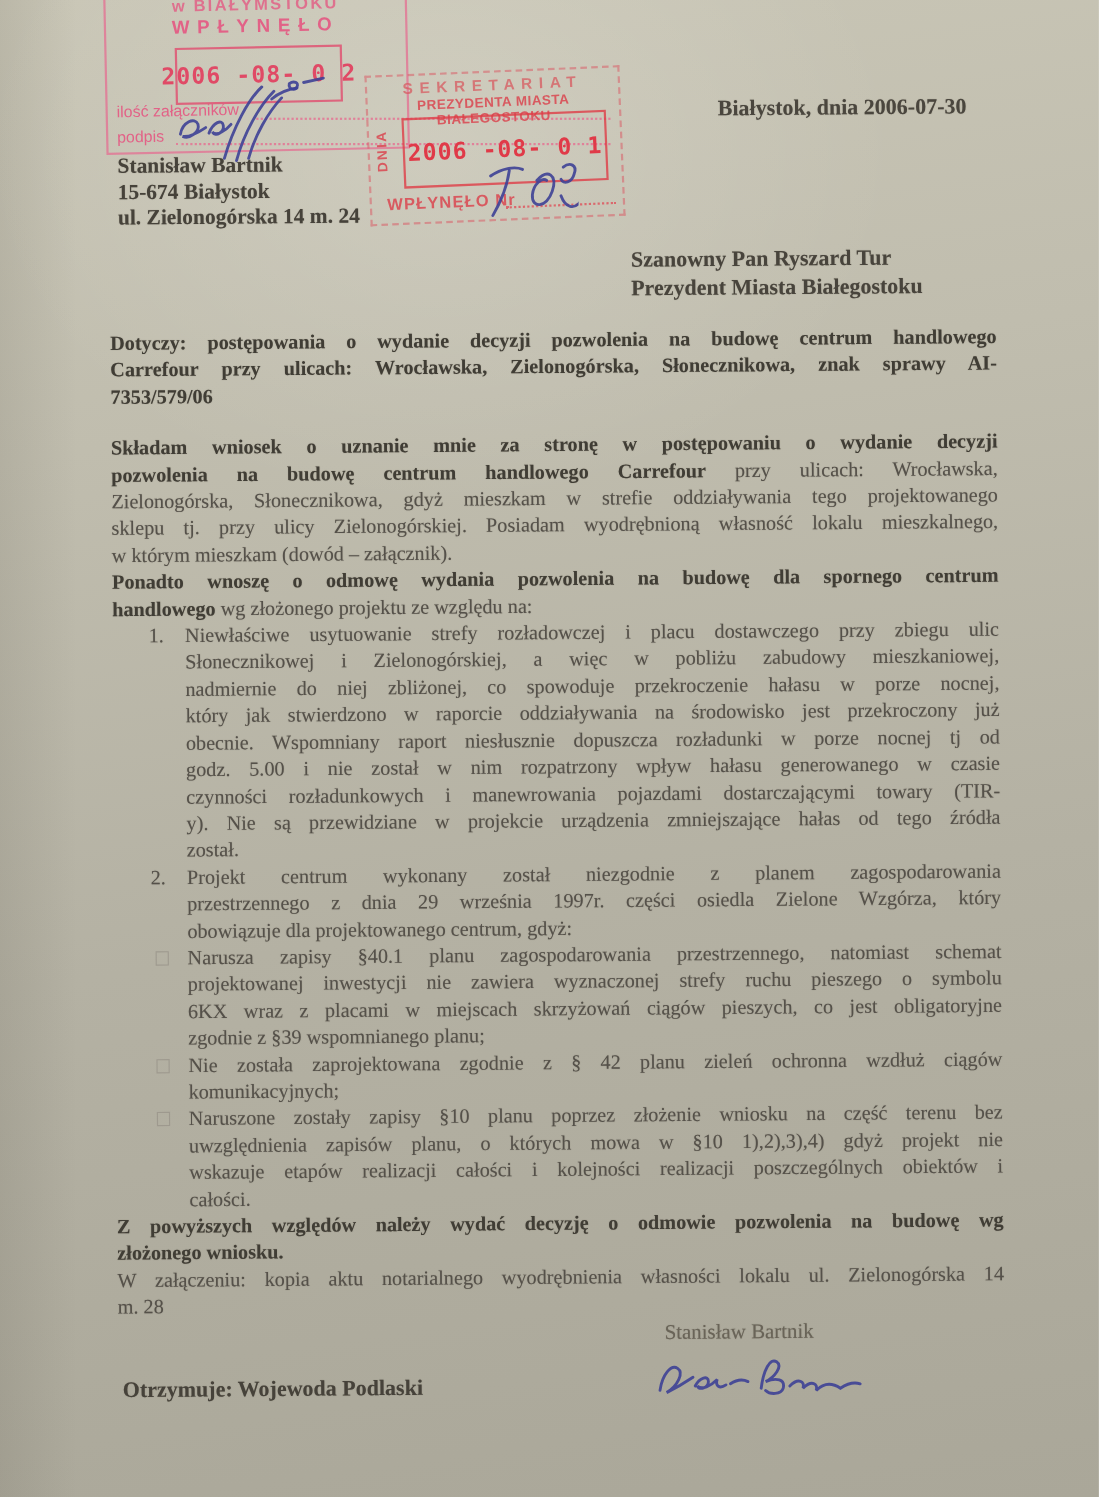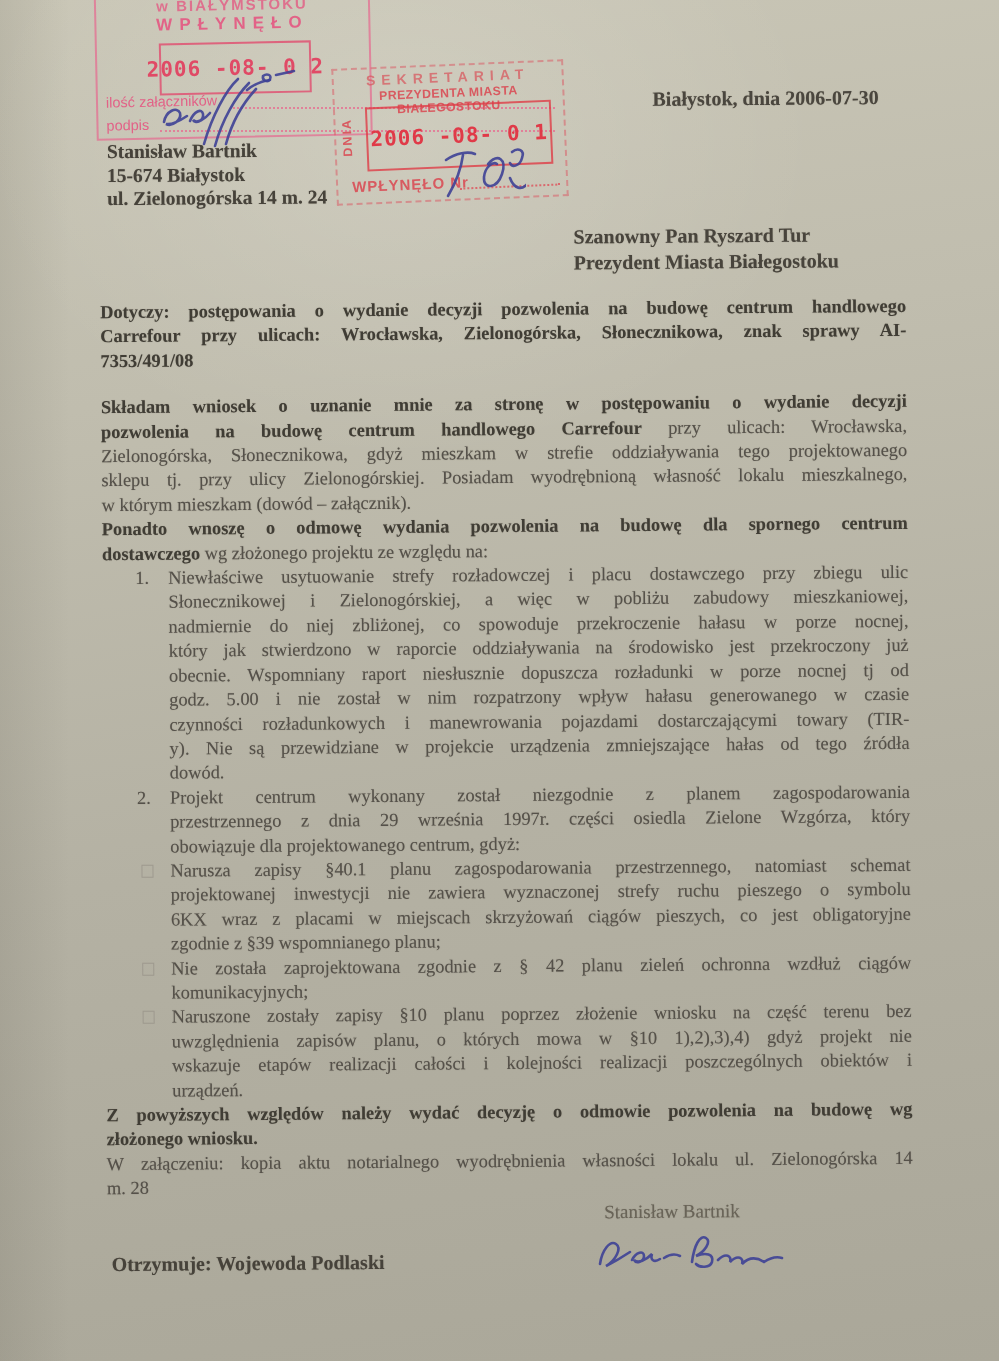--- a/index.html
+++ b/index.html
@@ -120,44 +120,44 @@
 
   <div class="recipient soft">
     <div>Szanowny Pan Ryszard Tur</div>
     <div>Prezydent Miasta Białegostoku</div>
   </div>
 
   <div class="letter-body soft">
       <div class="block para">
         <div class="line"><span class="bold">Dotyczy: postępowania o wydanie decyzji pozwolenia na budowę centrum handlowego</span></div>
         <div class="line"><span class="bold">Carrefour przy ulicach: Wrocławska, Zielonogórska, Słonecznikowa, znak sprawy AI-</span></div>
-        <div class="line last"><span class="bold">7353/491/08</span></div>
+        <div class="line last"><span class="bold">7353/579/06</span></div>
       </div>
       <div class="block para gap-before">
         <div class="line"><span class="bold">Składam wniosek o uznanie mnie za stronę w postępowaniu o wydanie decyzji</span></div>
         <div class="line"><span class="bold">pozwolenia na budowę centrum handlowego Carrefour</span><span> przy ulicach: Wrocławska,</span></div>
         <div class="line"><span>Zielonogórska, Słonecznikowa, gdyż mieszkam w strefie oddziaływania tego projektowanego</span></div>
         <div class="line"><span>sklepu tj. przy ulicy Zielonogórskiej. Posiadam wyodrębnioną własność lokalu mieszkalnego,</span></div>
         <div class="line last"><span>w którym mieszkam (dowód – załącznik).</span></div>
       </div>
       <div class="block para">
         <div class="line"><span class="bold">Ponadto wnoszę o odmowę wydania pozwolenia na budowę dla spornego centrum</span></div>
-        <div class="line last"><span class="bold">dostawczego</span><span> wg złożonego projektu ze względu na:</span></div>
+        <div class="line last"><span class="bold">handlowego</span><span> wg złożonego projektu ze względu na:</span></div>
       </div>
       <div class="block numbered">
         <span class="num">1.</span>
         <div class="line"><span>Niewłaściwe usytuowanie strefy rozładowczej i placu dostawczego przy zbiegu ulic</span></div>
         <div class="line"><span>Słonecznikowej i Zielonogórskiej, a więc w pobliżu zabudowy mieszkaniowej,</span></div>
         <div class="line"><span>nadmiernie do niej zbliżonej, co spowoduje przekroczenie hałasu w porze nocnej,</span></div>
         <div class="line"><span>który jak stwierdzono w raporcie oddziaływania na środowisko jest przekroczony już</span></div>
         <div class="line"><span>obecnie. Wspomniany raport niesłusznie dopuszcza rozładunki w porze nocnej tj od</span></div>
         <div class="line"><span>godz. 5.00 i nie został w nim rozpatrzony wpływ hałasu generowanego w czasie</span></div>
         <div class="line"><span>czynności rozładunkowych i manewrowania pojazdami dostarczającymi towary (TIR-</span></div>
         <div class="line"><span>y). Nie są przewidziane w projekcie urządzenia zmniejszające hałas od tego źródła</span></div>
-        <div class="line last"><span>dowód.</span></div>
+        <div class="line last"><span>został.</span></div>
       </div>
       <div class="block numbered">
         <span class="num">2.</span>
         <div class="line"><span>Projekt centrum wykonany został niezgodnie z planem zagospodarowania</span></div>
         <div class="line"><span>przestrzennego z dnia 29 września 1997r. części osiedla Zielone Wzgórza, który</span></div>
         <div class="line last"><span>obowiązuje dla projektowanego centrum, gdyż:</span></div>
       </div>
       <div class="block bullet">
         <span class="square"></span>
         <div class="line"><span>Narusza zapisy §40.1 planu zagospodarowania przestrzennego, natomiast schemat</span></div>
@@ -168,21 +168,21 @@
       <div class="block bullet">
         <span class="square"></span>
         <div class="line"><span>Nie została zaprojektowana zgodnie z § 42 planu zieleń ochronna wzdłuż ciągów</span></div>
         <div class="line last"><span>komunikacyjnych;</span></div>
       </div>
       <div class="block bullet">
         <span class="square"></span>
         <div class="line"><span>Naruszone zostały zapisy §10 planu poprzez złożenie wniosku na część terenu bez</span></div>
         <div class="line"><span>uwzględnienia zapisów planu, o których mowa w §10 1),2),3),4) gdyż projekt nie</span></div>
         <div class="line"><span>wskazuje etapów realizacji całości i kolejności realizacji poszczególnych obiektów i</span></div>
-        <div class="line last"><span>urządzeń.</span></div>
+        <div class="line last"><span>całości.</span></div>
       </div>
       <div class="block para">
         <div class="line"><span class="bold">Z powyższych względów należy wydać decyzję o odmowie pozwolenia na budowę wg</span></div>
         <div class="line last"><span class="bold">złożonego wniosku.</span></div>
       </div>
       <div class="block para">
         <div class="line"><span>W załączeniu: kopia aktu notarialnego wyodrębnienia własności lokalu ul. Zielonogórska 14</span></div>
         <div class="line last"><span>m. 28</span></div>
       </div>
     </div>

